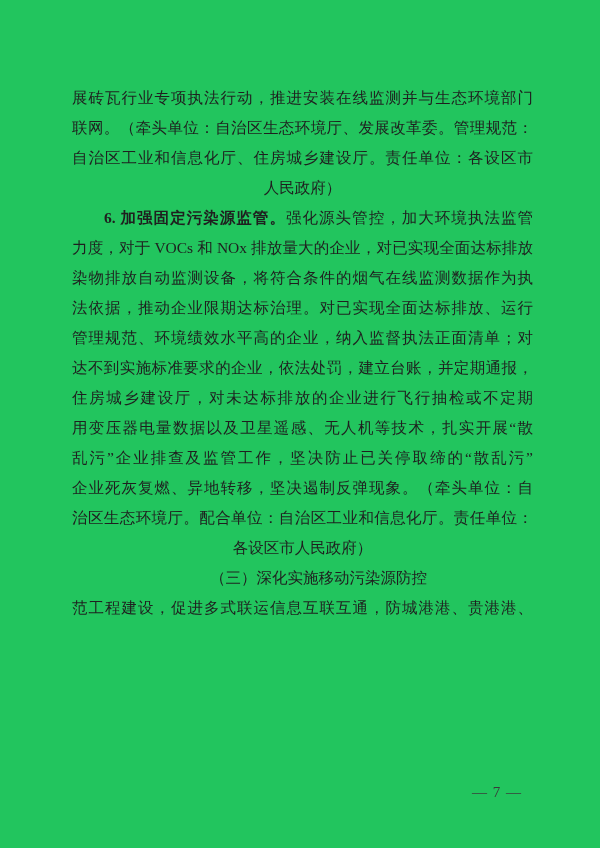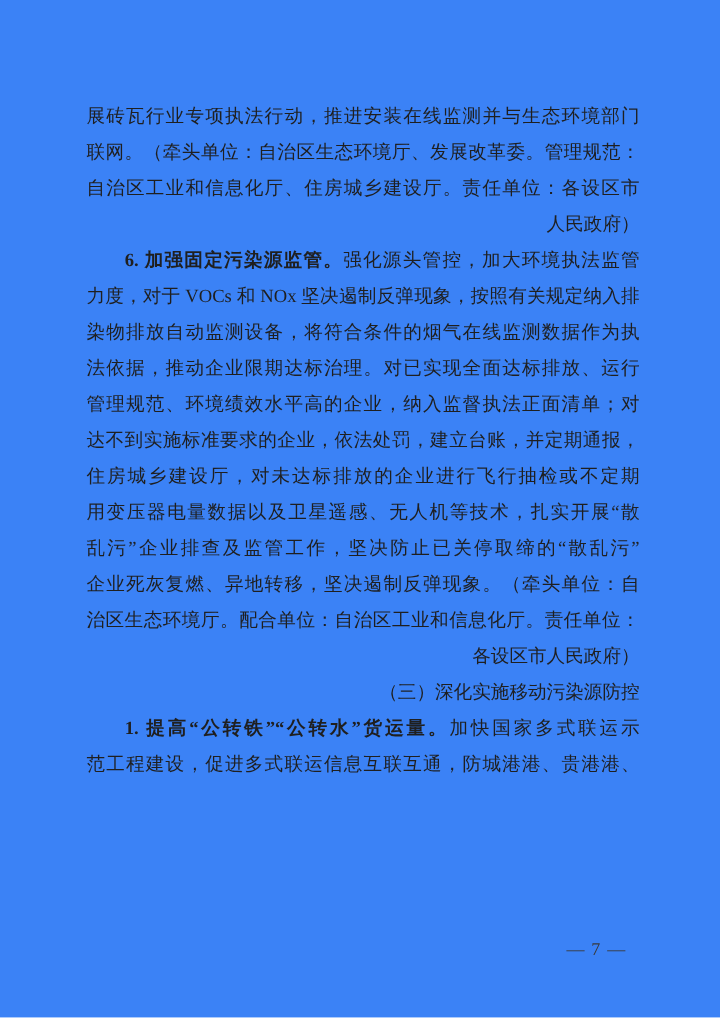--- a/index.html
+++ b/index.html
@@ -1,35 +1,35 @@
 <!DOCTYPE html>
 <html><head>
 <meta charset="utf-8">
 <style>
   html, body { margin: 0; padding: 0; background: #ffffff; }
   .page {
     position: relative;
     width: 600px;
     height: 848px;
-    background: #3b82f6;
+    background: #22c55e;
     overflow: hidden;
     font-family: "Liberation Serif", "DejaVu Serif", serif;
     color: #1f1f1f;
   }
   .content {
     position: absolute;
     left: 72px;
     top: 83px;
     width: 461px;
   }
   .line {
     height: 30px;
     line-height: 30px;
     font-size: 15.5px;
-    text-align: right;
+    text-align: center;
     text-justify: inter-character;
     white-space: normal;
     overflow: hidden;
   }
   .line.fill {
     text-align: justify;
     text-align-last: justify;
   }
   .line.indent {
     text-indent: 32px;
@@ -50,29 +50,28 @@
 </head>
 <body>
 
 <div class="page">
   <div class="content">
       <div class="line fill"><span class="seg">展砖瓦行业专项执法行动，推进安装在线监测并与生态环境部门</span></div>
       <div class="line fill"><span class="seg">联网。（牵头单位：自治区生态环境厅、发展改革委。管理规范：</span></div>
       <div class="line fill"><span class="seg">自治区工业和信息化厅、住房城乡建设厅。责任单位：各设区市</span></div>
       <div class="line"><span class="seg">人民政府）</span></div>
       <div class="line indent fill"><span class="seg bold">6. 加强固定污染源监管。</span><span class="seg">强化源头管控，加大环境执法监管</span></div>
-      <div class="line fill"><span class="seg">力度，对于 VOCs 和 NOx 坚决遏制反弹现象，按照有关规定纳入排</span></div>
+      <div class="line fill"><span class="seg">力度，对于 VOCs 和 NOx 排放量大的企业，对已实现全面达标排放</span></div>
       <div class="line fill"><span class="seg">染物排放自动监测设备，将符合条件的烟气在线监测数据作为执</span></div>
       <div class="line fill"><span class="seg">法依据，推动企业限期达标治理。对已实现全面达标排放、运行</span></div>
       <div class="line fill"><span class="seg">管理规范、环境绩效水平高的企业，纳入监督执法正面清单；对</span></div>
       <div class="line fill"><span class="seg">达不到实施标准要求的企业，依法处罚，建立台账，并定期通报，</span></div>
       <div class="line fill"><span class="seg">住房城乡建设厅，对未达标排放的企业进行飞行抽检或不定期</span></div>
       <div class="line fill"><span class="seg">用变压器电量数据以及卫星遥感、无人机等技术，扎实开展“散</span></div>
       <div class="line fill"><span class="seg">乱污”企业排查及监管工作，坚决防止已关停取缔的“散乱污”</span></div>
       <div class="line fill"><span class="seg">企业死灰复燃、异地转移，坚决遏制反弹现象。（牵头单位：自</span></div>
       <div class="line fill"><span class="seg">治区生态环境厅。配合单位：自治区工业和信息化厅。责任单位：</span></div>
       <div class="line"><span class="seg">各设区市人民政府）</span></div>
       <div class="line indent"><span class="seg">（三）深化实施移动污染源防控</span></div>
-      <div class="line indent fill"><span class="seg bold">1. 提高“公转铁”“公转水”货运量。</span><span class="seg">加快国家多式联运示</span></div>
       <div class="line fill"><span class="seg">范工程建设，促进多式联运信息互联互通，防城港港、贵港港、</span></div>
     </div>
   <div class="page-number">— 7 —</div>
 </div>
 
 </body></html>

